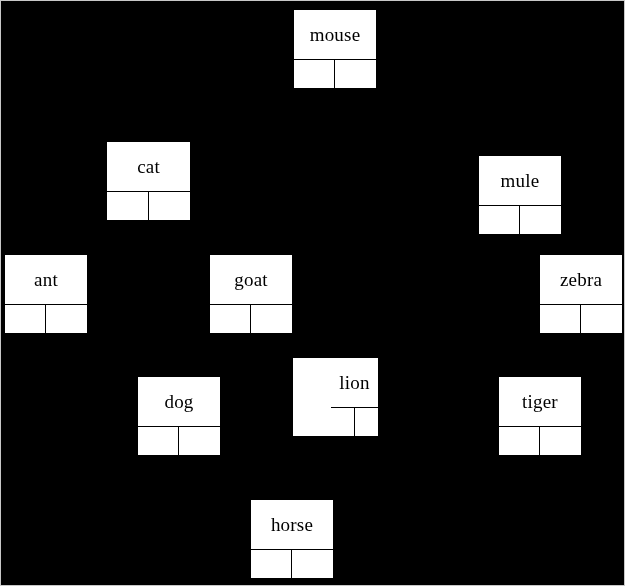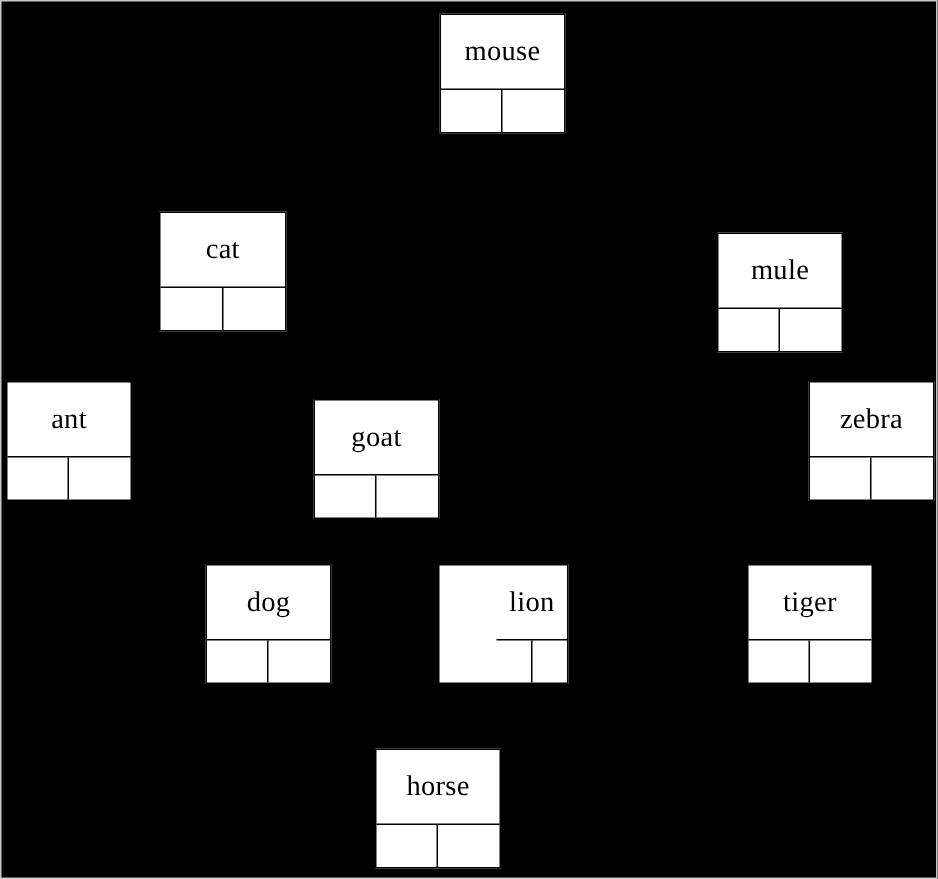--- a/index.html
+++ b/index.html
@@ -100,42 +100,42 @@
           <div class="ptr right"></div>
         </div>
       </div>
       <div class="node" style="left: 3px; top: 253px; width: 84px; height: 80px;">
         <div class="node-label">ant</div>
         <div class="node-ptrs">
           <div class="ptr left"></div>
           <div class="ptr right"></div>
         </div>
       </div>
-      <div class="node" style="left: 208px; top: 253px; width: 84px; height: 80px; margin-top: 12px;">
+      <div class="node" style="left: 208px; top: 253px; width: 84px; height: 80px;">
         <div class="node-label">goat</div>
         <div class="node-ptrs">
           <div class="ptr left"></div>
           <div class="ptr right"></div>
         </div>
       </div>
       <div class="node" style="left: 538px; top: 253px; width: 84px; height: 80px; text-align: right;">
         <div class="node-label">zebra</div>
         <div class="node-ptrs">
           <div class="ptr left"></div>
           <div class="ptr right"></div>
         </div>
       </div>
       <div class="node" style="left: 136px; top: 375px; width: 84px; height: 80px;">
         <div class="node-label">dog</div>
         <div class="node-ptrs">
           <div class="ptr left"></div>
           <div class="ptr right"></div>
         </div>
       </div>
-      <div class="node" style="left: 291px; top: 375px; width: 87px; height: 80px; padding-left: 38px;">
+      <div class="node" style="left: 291px; top: 356px; width: 87px; height: 80px; padding-left: 38px;">
         <div class="node-label">lion</div>
         <div class="node-ptrs">
           <div class="ptr left"></div>
           <div class="ptr right"></div>
         </div>
       </div>
       <div class="node" style="left: 497px; top: 375px; width: 84px; height: 80px;">
         <div class="node-label">tiger</div>
         <div class="node-ptrs">
           <div class="ptr left"></div>

